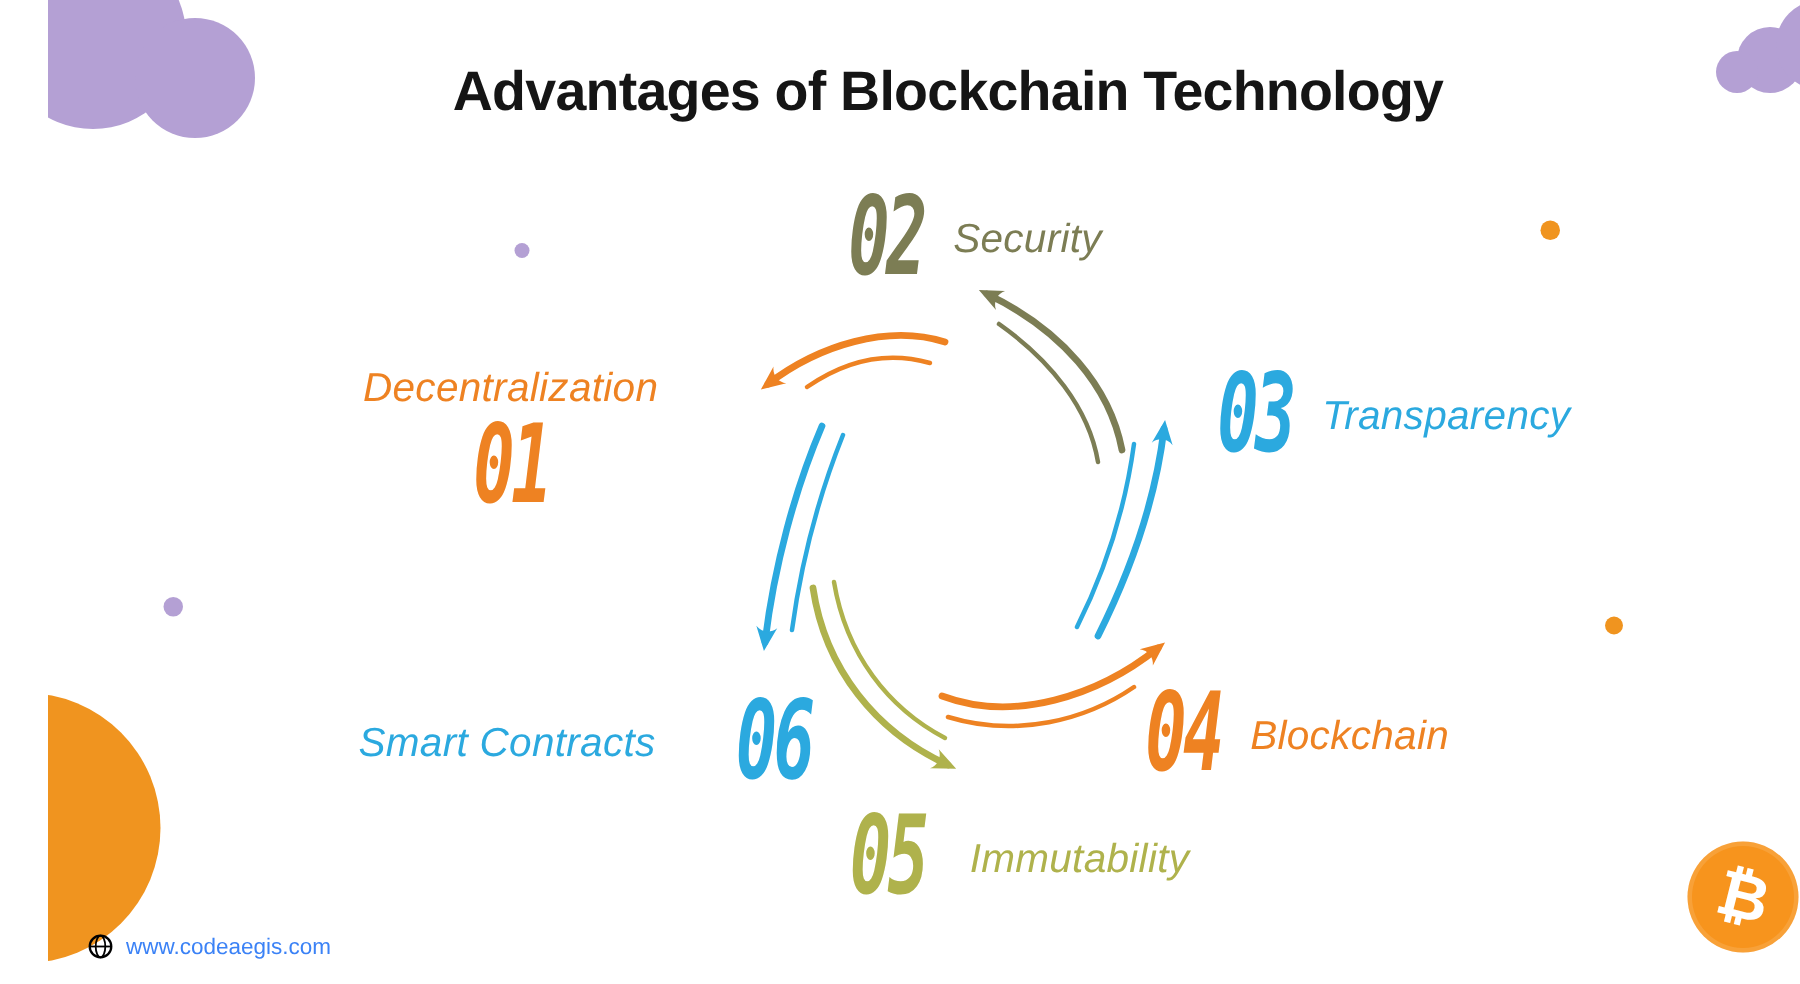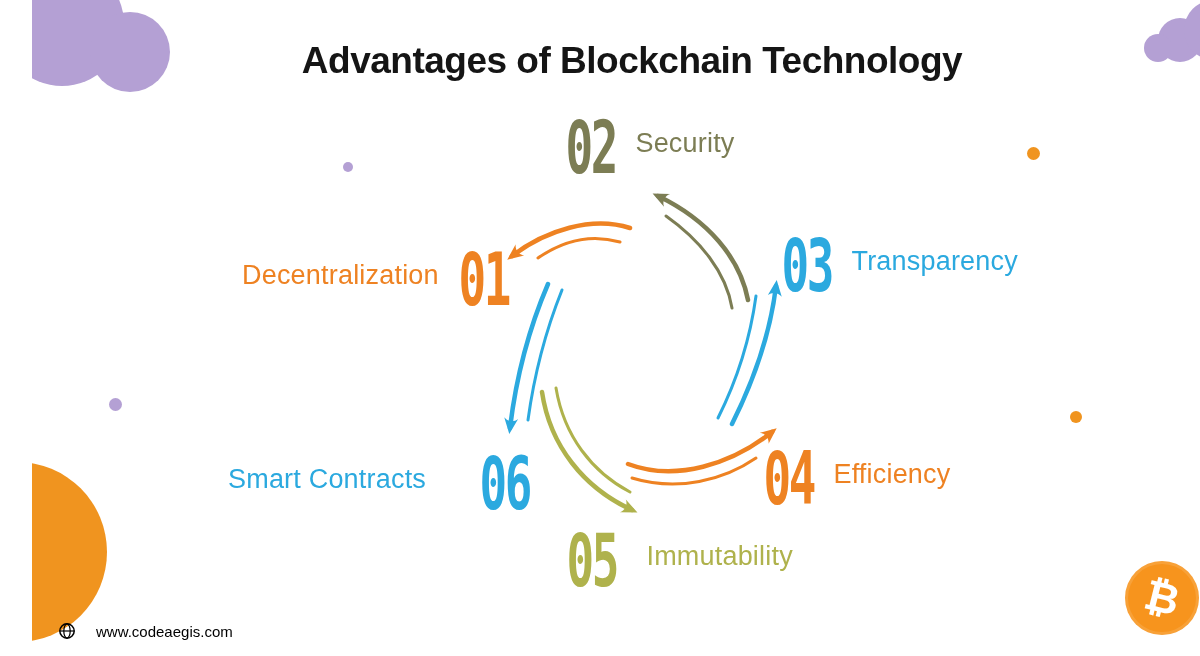--- a/index.html
+++ b/index.html
@@ -5,21 +5,21 @@
   html,body{margin:0;padding:0;background:#fff;}
   .stage{
     position:relative;width:1200px;height:656px;background:#ffffff;
     overflow:hidden;font-family:"Liberation Sans",sans-serif;margin-left:32px;
   }
   .decor-svg{position:absolute;left:0;top:0;pointer-events:none;}
   .title{
     position:absolute;top:40px;left:0;width:100%;text-align:center;
     font-size:37px;font-weight:800;color:#151515;letter-spacing:-.5px;margin:0;
   }
-  .item{position:absolute;display:flex;gap:14px;height:62px;}
+  .item{position:absolute;display:flex;align-items:center;gap:14px;height:62px;font-style:italic;}
   .num{
     font-family:"DejaVu Sans Mono",monospace;font-weight:bold;font-size:56px;
     line-height:.82;display:inline-block;transform:scale(.82,1.30);
     letter-spacing:-3px;
   }
   .label{font-size:27px;font-weight:500;letter-spacing:.2px;white-space:nowrap;}
   .c-orange{color:#EE8222}
   .c-blue{color:#2BA9DF}
   .c-olive{color:#7C7D54}
   .c-green{color:#AFB24C}
@@ -33,22 +33,22 @@
   .coin{
     position:absolute;left:1093px;top:561px;width:74px;height:74px;border-radius:50%;
     background:#F7941D;display:flex;align-items:center;justify-content:center;
     box-shadow:inset 0 0 0 3px rgba(255,255,255,.12);
   }
   .coin-glyph{
     font-family:"DejaVu Sans",sans-serif;font-weight:bold;font-size:42px;color:#fff;
     transform:rotate(14deg);line-height:1;
   }
   .footer{
-    position:absolute;left:26px;top:622px;display:flex;align-items:center;gap:20px;
-    color:#000000;
+    position:absolute;left:26px;top:622px;display:flex;align-items:center;gap:8px;
+    color:#3b82f6;
   }
   .footer-text{font-size:15px;font-weight:500;}
 </style>
 </head>
 <body>
 
 <div class="stage">
 
   <svg class="decor-svg" width="1200" height="656" viewBox="0 0 1200 656">
     <defs>
@@ -93,46 +93,46 @@
       <path d="M 510 392 C 518 446, 552 488, 600 510" stroke="#AFB24C" stroke-width="4.5" marker-end="url(#ah-green)"></path>
       <path d="M 524 388 C 532 436, 560 472, 598 492" stroke="#AFB24C" stroke-width="3"></path>
 
       <path d="M 516 284 C 498 326, 484 378, 478 428" stroke="#2BA9DF" stroke-width="4.5" marker-end="url(#ah-blue)"></path>
       <path d="M 530 290 C 514 330, 502 376, 496 420" stroke="#2BA9DF" stroke-width="3"></path>
     </g>
   </svg>
 
   <h1 class="title">Advantages of Blockchain Technology</h1>
 
-  <div class="item" style="left:210px;top:260px;">
+  <div class="item" style="left:210px;top:243px;flex-direction:column;">
     <span class="label c-orange">Decentralization</span>
     <span class="num c-orange">01</span>
   </div>
 
   <div class="item" style="left:528px;top:128px;">
     <span class="num c-olive">02</span>
     <span class="label c-olive">Security</span>
   </div>
 
-  <div class="item" style="left:744px;top:246px;">
+  <div class="item" style="left:774px;top:246px;">
     <span class="num c-blue">03</span>
     <span class="label c-blue">Transparency</span>
   </div>
 
   <div class="item" style="left:726px;top:459px;">
     <span class="num c-orange">04</span>
-    <span class="label c-orange">Efficiency</span>
+    <span class="label c-orange">Blockchain</span>
   </div>
 
   <div class="item" style="left:529px;top:541px;gap:24px;">
     <span class="num c-green">05</span>
     <span class="label c-green">Immutability</span>
   </div>
 
-  <div class="item" style="left:196px;top:464px;gap:48px;">
+  <div class="item" style="left:207px;top:464px;gap:48px;">
     <span class="label c-blue">Smart Contracts</span>
     <span class="num c-blue">06</span>
   </div>
 
   <div class="dot dot-purple" style="left:311px;top:162px;width:10px;height:10px;"></div>
   <div class="dot dot-purple" style="left:77px;top:398px;width:13px;height:13px;"></div>
   <div class="dot dot-orange" style="left:995px;top:147px;width:13px;height:13px;"></div>
   <div class="dot dot-orange" style="left:1038px;top:411px;width:12px;height:12px;"></div>
 
   <div class="quarter"></div>

